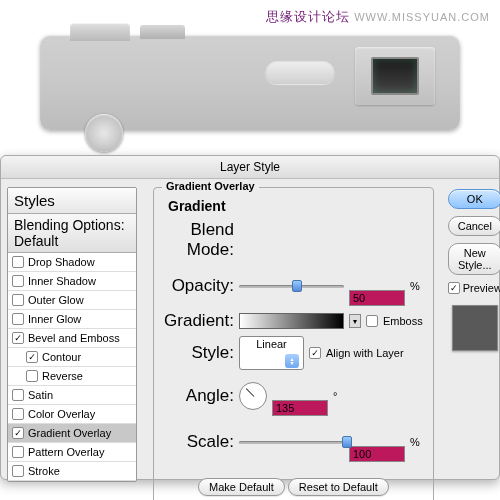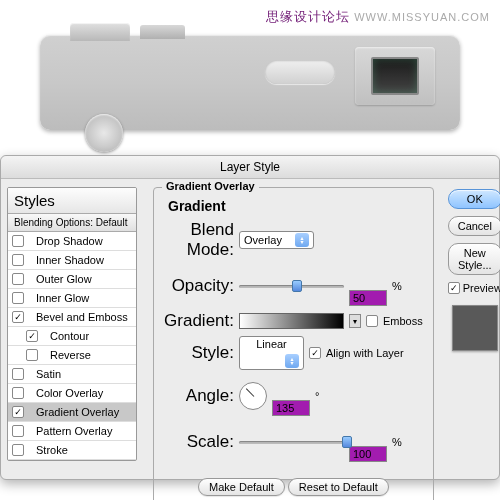--- a/index.html
+++ b/index.html
@@ -12,38 +12,38 @@
 .cam-top-dial2 { position: absolute; left: 100px; top: -10px; width: 45px; height: 14px; background: linear-gradient(#d8d8d8,#b0b0b0); border-radius: 3px 3px 0 0; }
 .cam-knob { position: absolute; left: 45px; bottom: -22px; width: 38px; height: 38px; background: radial-gradient(#e8e8e8,#b0b0b0); border-radius: 50%; box-shadow: 0 1px 3px rgba(0,0,0,0.4), inset 0 1px 2px rgba(255,255,255,0.8); }
 .cam-flash { position: absolute; left: 225px; top: 25px; width: 70px; height: 24px; background: linear-gradient(#f0f0f0,#d0d0d0); border-radius: 12px; box-shadow: inset 0 1px 2px rgba(0,0,0,0.2), 0 1px 1px rgba(255,255,255,0.6); }
 .cam-viewfinder { position: absolute; right: 25px; top: 12px; width: 80px; height: 58px; background: linear-gradient(#d8d8d8,#c0c0c0); border-radius: 4px; display: flex; align-items: center; justify-content: center; box-shadow: inset 0 1px 2px rgba(255,255,255,0.6), 0 1px 2px rgba(0,0,0,0.2); }
 .cam-lens { width: 48px; height: 38px; background: linear-gradient(#1a1a1a,#444); border: 2px solid #888; border-radius: 2px; box-shadow: inset 0 0 8px rgba(100,200,150,0.3); }
 .dialog { position: absolute; top: 155px; left: 0; width: 500px; background: #ececec; border: 1px solid #aaa; border-radius: 6px; box-shadow: 0 4px 12px rgba(0,0,0,0.3); }
 .dialog-title { text-align: center; padding: 4px 0; font-size: 12px; border-bottom: 1px solid #bbb; background: linear-gradient(#f4f4f4,#dcdcdc); border-radius: 6px 6px 0 0; }
 .dialog-body { display: flex; height: 300px; }
 .styles-panel { width: 130px; background: #fff; border: 1px solid #999; border-radius: 2px; overflow: hidden; }
 .styles-header { background: linear-gradient(#fdfdfd,#e6e6e6); border-bottom: 1px solid #aaa; padding: 4px 6px; font-size: 15px; }
-.styles-sub { background: linear-gradient(#f8f8f8,#e0e0e0); border-bottom: 1px solid #aaa; padding: 3px 6px; font-size: 10px; }
-.style-item { display: flex; align-items: center; padding: 3px 4px; border-bottom: 1px solid #ddd; gap: 12px; cursor: pointer; }
+.styles-sub { background: linear-gradient(#f8f8f8,#e0e0e0); border-bottom: 1px solid #aaa; padding: 3px 6px; font-size: 14px; }
+.style-item { display: flex; align-items: center; padding: 3px 4px; border-bottom: 1px solid #ddd; gap: 4px; cursor: pointer; }
 .style-item.indent { padding-left: 18px; }
 .style-item.selected { background: #c8c8c8; }
 .cb { width: 12px; height: 12px; border: 1px solid #888; border-radius: 2px; background: #fff; display: inline-flex; align-items: center; justify-content: center; font-size: 9px; color: #000; }
 .cb.checked::after { content: "✓"; }
 .content-panel { flex: 1; padding: 8px 10px; }
 .fieldset { border: 1px solid #aaa; border-radius: 4px; padding: 8px 10px 12px; position: relative; }
 .fieldset-title { position: absolute; top: -8px; left: 8px; background: #ececec; padding: 0 4px; font-weight: bold; font-size: 11px; }
 .fieldset-sub { font-weight: bold; font-size: 14px; margin: 2px 0 6px 4px; }
 .row { display: flex; align-items: center; margin: 5px 0; gap: 5px; }
 .row-label { width: 70px; text-align: right; font-size: 17px; }
 .select { background: #fff; border: 1px solid #888; border-radius: 3px; padding: 1px 4px; display: flex; align-items: center; gap: 4px; min-width: 75px; }
 .select-btn { width: 14px; height: 14px; background: linear-gradient(#a8cfff,#6fa8f0); border-radius: 3px; margin-left: auto; display: flex; flex-direction: column; align-items: center; justify-content: center; font-size: 6px; color: #fff; line-height: 4px; }
 .slider { position: relative; width: 105px; height: 14px; }
 .slider-track { position: absolute; top: 6px; left: 0; right: 0; height: 3px; background: #bbb; border-radius: 2px; box-shadow: inset 0 1px 1px rgba(0,0,0,0.3); }
 .slider-thumb { position: absolute; top: 1px; width: 10px; height: 12px; background: linear-gradient(#9cf,#58d); border: 1px solid #47a; border-radius: 2px; }
-.num-input { width: 38px; border: 1px solid #888; background: #a21caf; padding: 1px 3px; text-align: left; margin-top: 25px; }
+.num-input { width: 56px; border: 1px solid #888; background: #be185d; padding: 1px 3px; text-align: left; margin-top: 25px; }
 .grad-preview { width: 105px; height: 16px; background: linear-gradient(to right, #fff, #000); border: 1px solid #666; }
 .grad-arrow { width: 12px; height: 14px; background: #ddd; border: 1px solid #888; display: flex; align-items: center; justify-content: center; font-size: 8px; }
 .angle-dial { width: 28px; height: 28px; border: 1px solid #888; border-radius: 50%; background: #fff; position: relative; }
 .angle-dial::after { content: ""; position: absolute; width: 11px; height: 1px; background: #333; top: 13px; left: 3px; transform-origin: right center; transform: rotate(45deg); }
 .btn-row { display: flex; gap: 3px; margin-top: 16px; justify-content: center; }
 .mac-btn { background: linear-gradient(#fefefe,#e4e4e4); border: 1px solid #999; border-radius: 10px; padding: 2px 10px; font-size: 11px; cursor: pointer; box-shadow: 0 1px 1px rgba(0,0,0,0.1); }
 .right-panel { width: 82px; padding: 10px 4px; display: flex; flex-direction: column; gap: 7px; align-items: stretch; }
 .aqua-btn { background: linear-gradient(#cfe7ff,#8fc4ff); border: 1px solid #5894d8; border-radius: 10px; padding: 3px 0; text-align: center; font-size: 11px; cursor: pointer; box-shadow: inset 0 1px 1px rgba(255,255,255,0.7); }
 .aqua-btn.white { background: linear-gradient(#fefefe,#e4e4e4); border-color: #999; }
 .preview-row { display: flex; align-items: center; gap: 3px; font-size: 11px; }
@@ -126,24 +126,20 @@
       </div>
     </div>
 
     <div class="content-panel">
       <div class="fieldset">
         <div class="fieldset-title">Gradient Overlay</div>
         <div class="fieldset-sub">Gradient</div>
 
         <div class="row">
           <div class="row-label">Blend Mode:</div>
-          <div class="select">
-            <span>Overlay</span>
-            <span class="select-btn">▴<br>▾</span>
-          </div>
         </div>
 
         <div class="row">
           <div class="row-label">Opacity:</div>
           <div class="slider">
               <div class="slider-track"></div>
               <div class="slider-thumb" style="left:50%;"></div>
             </div>
           <div class="num-input">50</div>
           <span>%</span>

